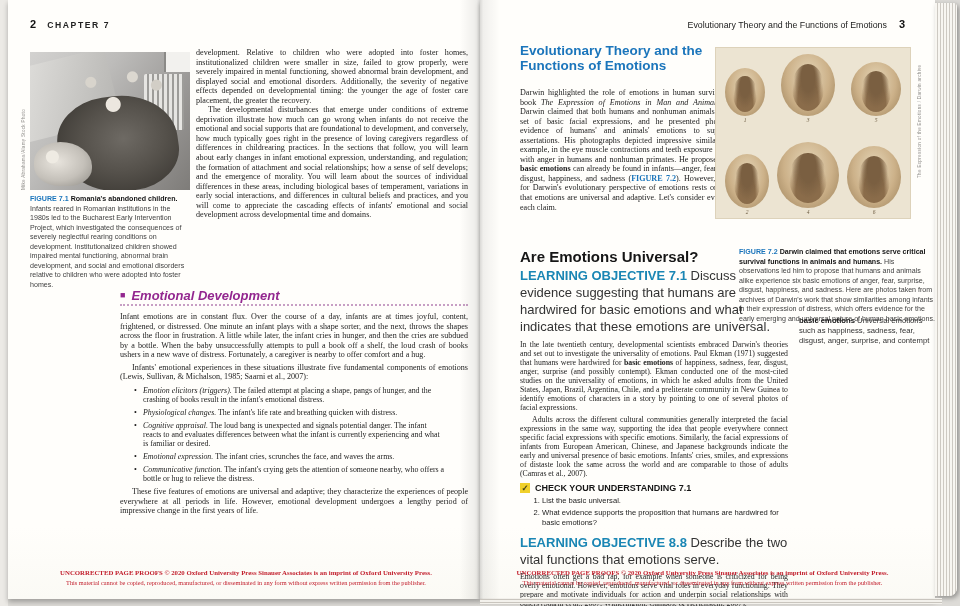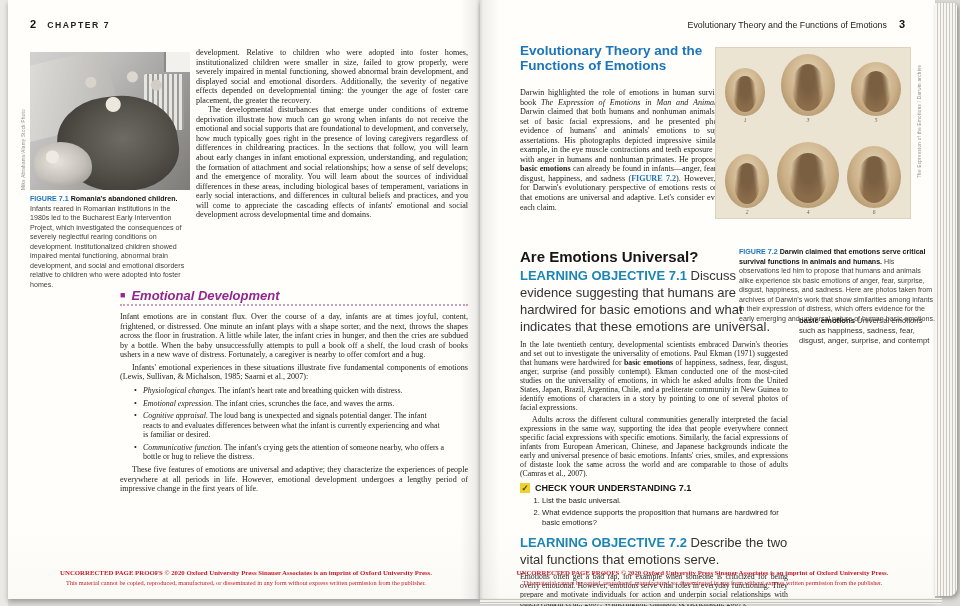--- a/index.html
+++ b/index.html
@@ -151,23 +151,24 @@
 
     <div class="section">
       <h2 class="sec-head">
         <span class="sq">■</span>
         <span>Emotional Development</span>
       </h2>
       <div class="sec-rule"></div>
       <p class="body">Infant emotions are in constant flux. Over the course of a day, infants are at times joyful, content, frightened, or distressed. One minute an infant plays with a shape sorter, and the next, throws the shapes across the floor in frustration. A little while later, the infant cries in hunger, and then the cries are subdued by a bottle. When the baby unsuccessfully attempts to pull a book off a shelf, the loud crash of books ushers in a new wave of distress. Fortunately, a caregiver is nearby to offer comfort and a hug.</p>
       <p class="body ind">Infants' emotional experiences in these situations illustrate five fundamental components of emotions (Lewis, Sullivan, &amp; Michalson, 1985; Saarni et al., 2007):</p>
       <ul class="bullets">
-        <li><span class="term">Physiological changes.</span> <span>The infant's heart rate and breathing quicken with distress.</span></li>
+        <li><span class="term">Emotion elicitors (triggers).</span> <span>The failed attempt at placing a shape, pangs of hunger, and the crashing of books result in the infant's emotional distress.</span></li>
+        <li><span class="term">Physiological changes.</span> <span>The infant's life rate and breathing quicken with distress.</span></li>
+        <li><span class="term">Cognitive appraisal.</span> <span>The loud bang is unexpected and signals potential danger. The infant reacts to and evaluates differences between what the infant is currently experiencing and what is familiar or desired.</span></li>
         <li><span class="term">Emotional expression.</span> <span>The infant cries, scrunches the face, and waves the arms.</span></li>
-        <li><span class="term">Cognitive appraisal.</span> <span>The loud bang is unexpected and signals potential danger. The infant reacts to and evaluates differences between what the infant is currently experiencing and what is familiar or desired.</span></li>
         <li><span class="term">Communicative function.</span> <span>The infant's crying gets the attention of someone nearby, who offers a bottle or hug to relieve the distress.</span></li>
       </ul>
       <p class="body ind">These five features of emotions are universal and adaptive; they characterize the experiences of people everywhere at all periods in life. However, emotional development undergoes a lengthy period of impressive change in the first years of life.</p>
     </div>
 
     <div class="footer">
       <div class="f1">UNCORRECTED PAGE PROOFS © 2020 Oxford University Press   Sinauer Associates is an imprint of Oxford University Press.</div>
       <div class="f2">This material cannot be copied, reproduced, manufactured, or disseminated in any form without express written permission from the publisher.</div>
     </div>
   </div>
@@ -237,21 +238,21 @@
           <span class="chk">✓</span>
           <span>CHECK YOUR UNDERSTANDING 7.1</span>
         </div>
         <ol>
           <li>List the basic universal.</li>
           <li>What evidence supports the proposition that humans are hardwired for basic emotions?</li>
         </ol>
       </div>
 
       <div class="lo">
-        <span class="lo-lbl">LEARNING OBJECTIVE 7.2</span>
+        <span class="lo-lbl">LEARNING OBJECTIVE 8.8</span>
         <span>Describe the two vital functions that emotions serve.</span>
       </div>
       <p class="body">Emotions often get a bad rap, for example when someone is criticized for being overly emotional. However, emotions serve vital roles in everyday functioning: They prepare and motivate individuals for action and underpin social relationships with others (Saarni et al., 2007; Witherington, Campos, &amp; Hertenstein, 2007).</p>
     </div>
 
     <div class="margin-note">
       <span class="term">basic emotions</span>
       <span>Universal emotions such as happiness, sadness, fear, disgust, anger, surprise, and contempt</span>
     </div>
 

